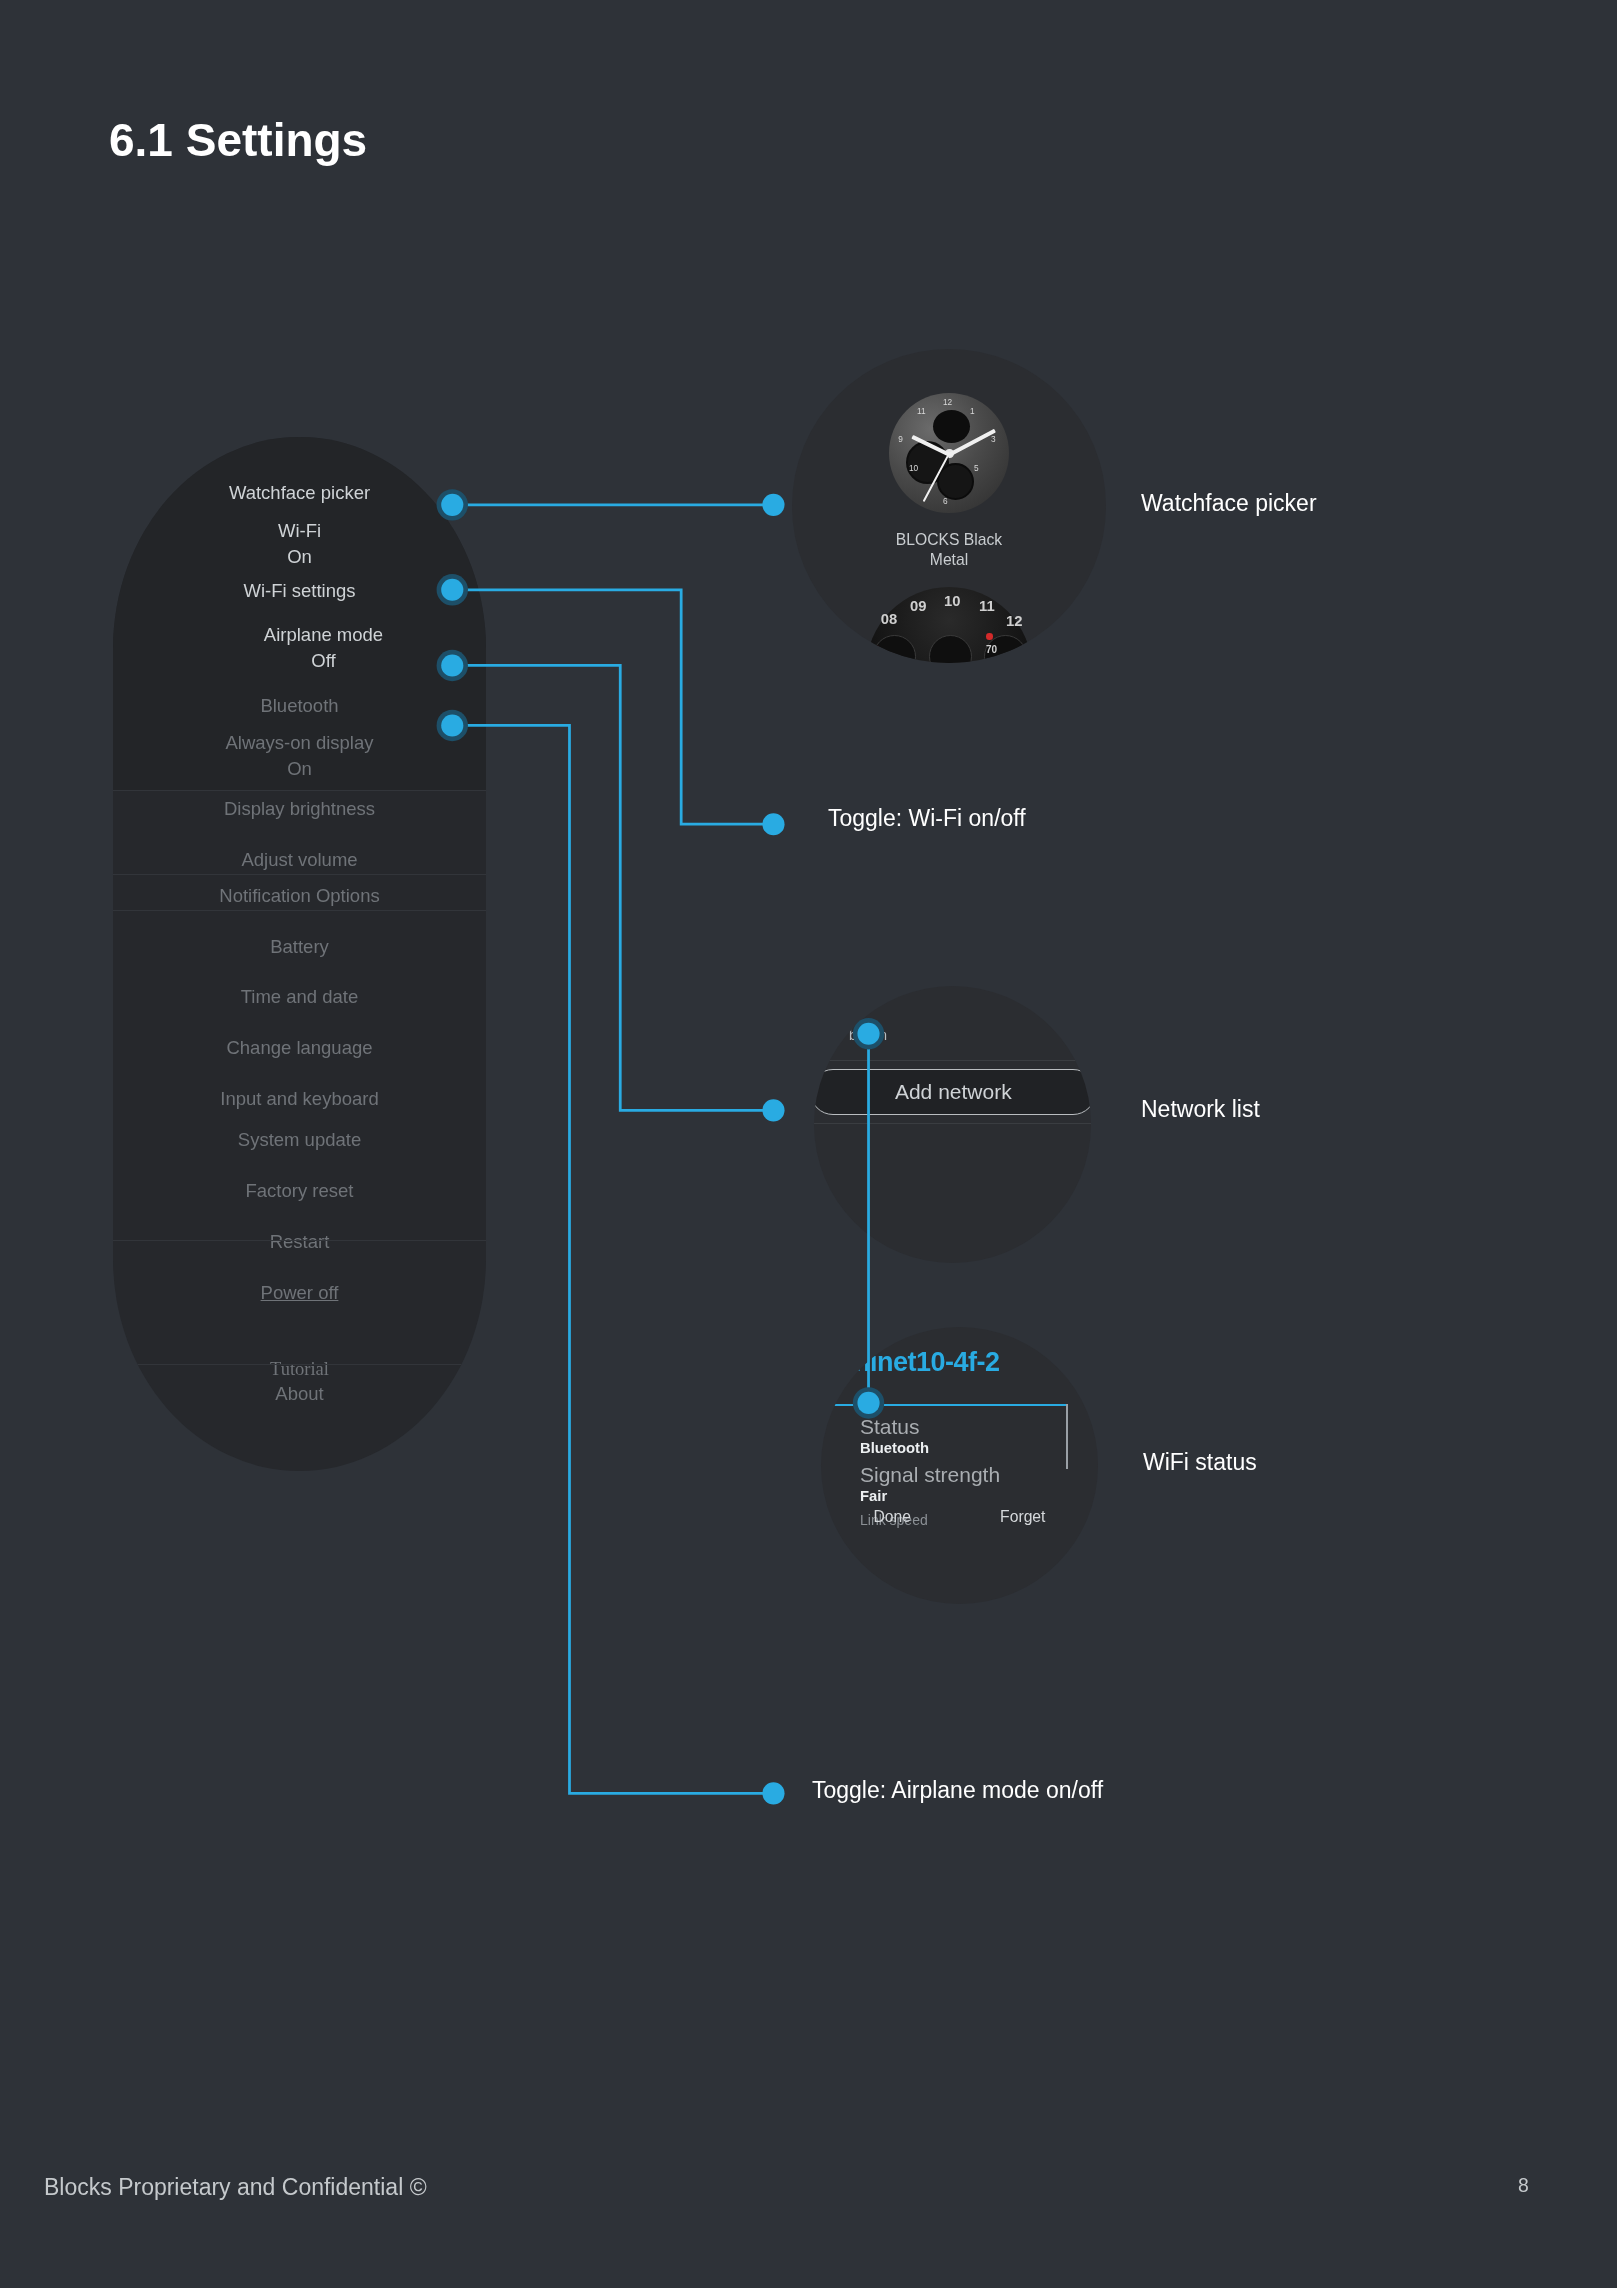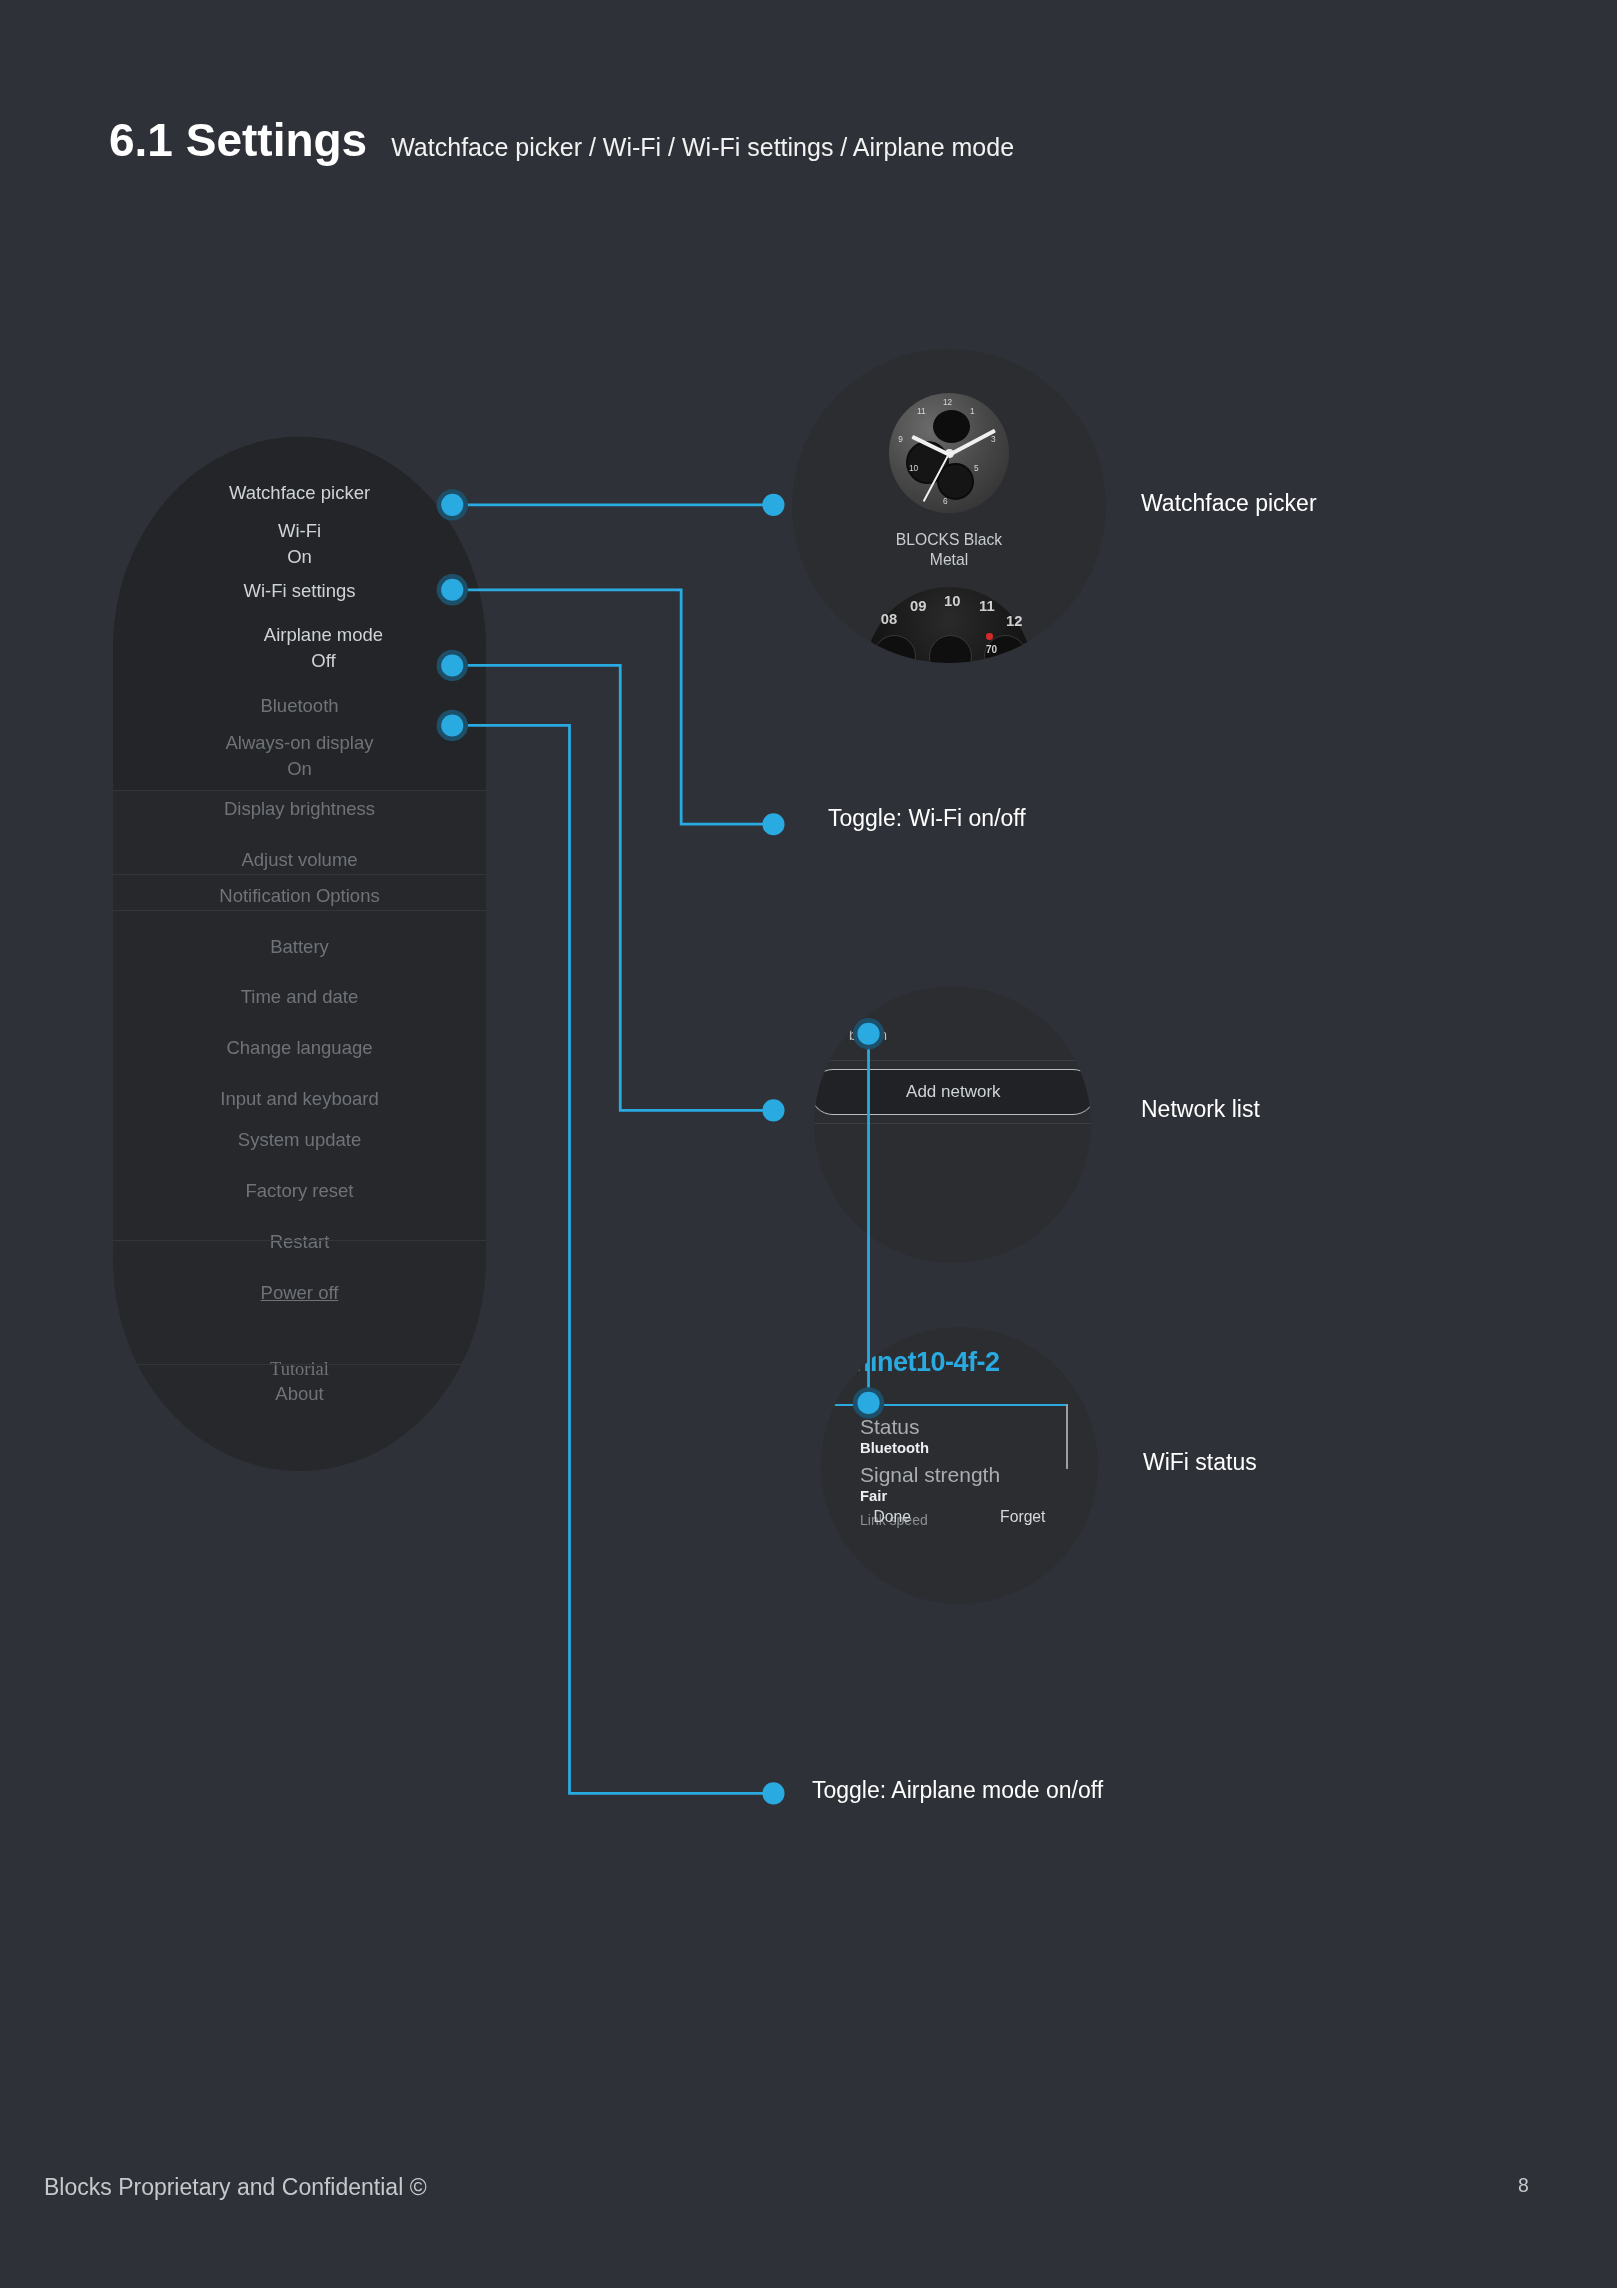--- a/index.html
+++ b/index.html
@@ -67,21 +67,21 @@
   .wf-lower .reddot{position:absolute;left:120px;top:46px;width:6.5px;height:6.5px;border-radius:50%;background:#d32a2a;}
 
   
   #circle-network{left:814px;top:986px;width:277px;height:277px;}
   .nl-ssid{position:absolute;left:35px;top:41px;color:#b9bdc0;font-size:14px;}
   .nl-rule{position:absolute;left:0;top:74px;width:100%;height:0.9px;background:#3a3d41;}
   .nl-rule2{position:absolute;left:0;top:137px;width:100%;height:0.9px;background:#3a3d41;}
   .nl-btn{
     position:absolute;left:-3.7px;top:83px;width:284px;height:44px;
     border:1.8px solid #b9bdc0;border-radius:24px;background:#202225;
-    color:#cfd3d6;font-size:17px;display:flex;align-items:center;justify-content:center;
+    color:#cfd3d6;font-size:21px;display:flex;align-items:center;justify-content:center;
   }
 
   
   #circle-wifi{left:821px;top:1327px;width:277px;height:277px;}
   .ws-title{position:absolute;left:33px;top:20px;color:#29abe2;font-size:27px;font-weight:700;letter-spacing:-0.5px;}
   .ws-rule{position:absolute;left:9.2px;top:77px;width:238px;height:1.8px;background:#29abe2;}
   .ws-bar{position:absolute;left:245px;top:77px;width:1.8px;height:65px;background:#9aa0a6;}
   .ws-rows{position:absolute;left:39px;top:90px;}
   .ws-k{color:#a9adb1;font-size:21px;line-height:20px;}
   .ws-v{color:#eceff1;font-size:14.8px;font-weight:700;line-height:22px;margin-bottom:5.5px;}
@@ -99,21 +99,20 @@
   .foot-left{position:absolute;left:44px;top:2174px;color:#c5c9cc;font-size:23px;}
   .foot-right{position:absolute;left:1518px;top:2174px;color:#c5c9cc;font-size:19.4px;}
 </style>
 </head>
 <body>
 
 <div class="page">
 
   <div class="header">
     <div class="h-num">6.1 Settings</div>
-    <div class="h-sub">Watchface picker / Wi-Fi / Wi-Fi settings / Airplane mode</div>
   </div>
 
   <div class="panel">
     <div class="panel-hi"></div>
     <div class="menu" id="menu">
         <div class="mi bright" style="top: 43px;"><span>Watchface picker</span></div>
         <div class="mi bright" style="top: 81px;"><span>Wi-Fi</span><span class="sub">On</span></div>
         <div class="mi bright" style="top: 141px;"><span>Wi-Fi settings</span></div>
         <div class="mi bright" style="top: 185px; padding-left: 24px;"><span>Airplane mode</span><span class="sub">Off</span></div>
         <div class="mi" style="top: 256px;"><span>Bluetooth</span></div>

